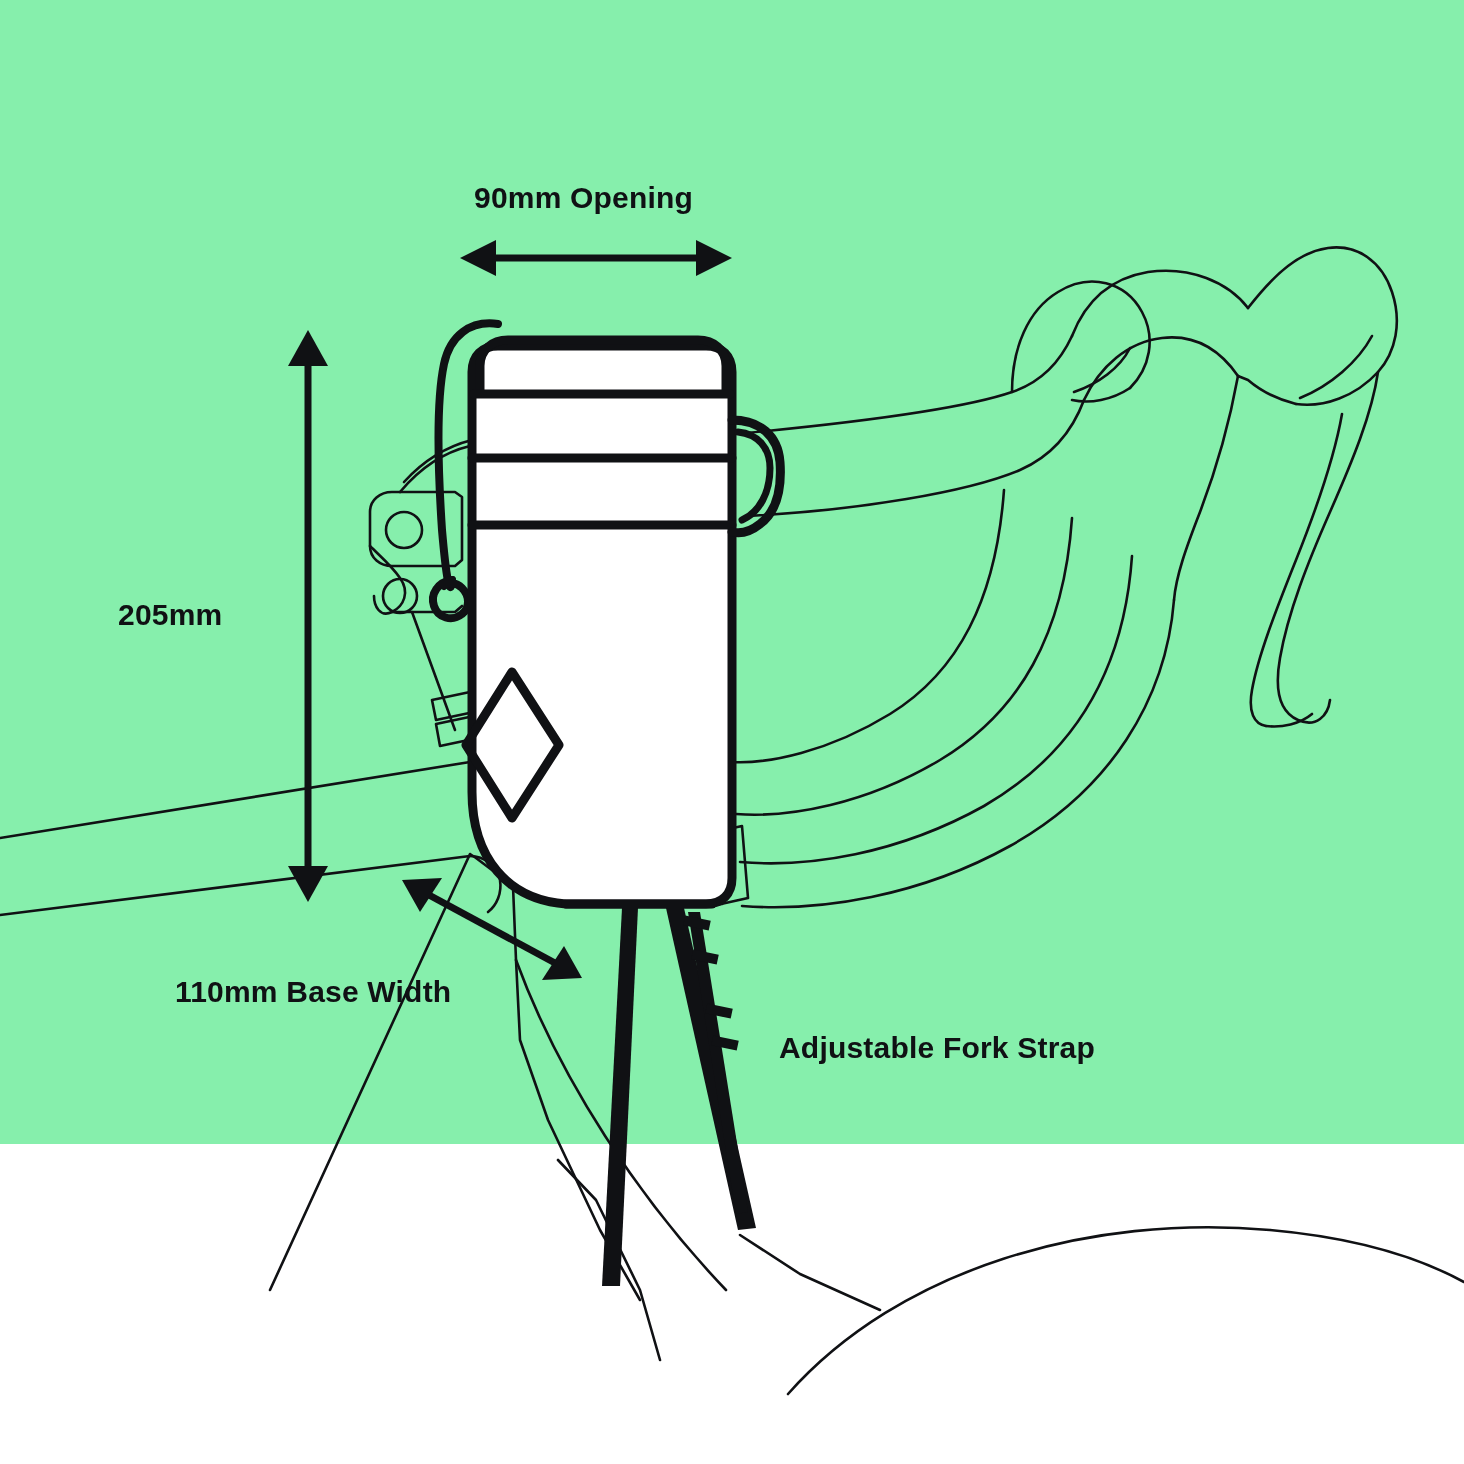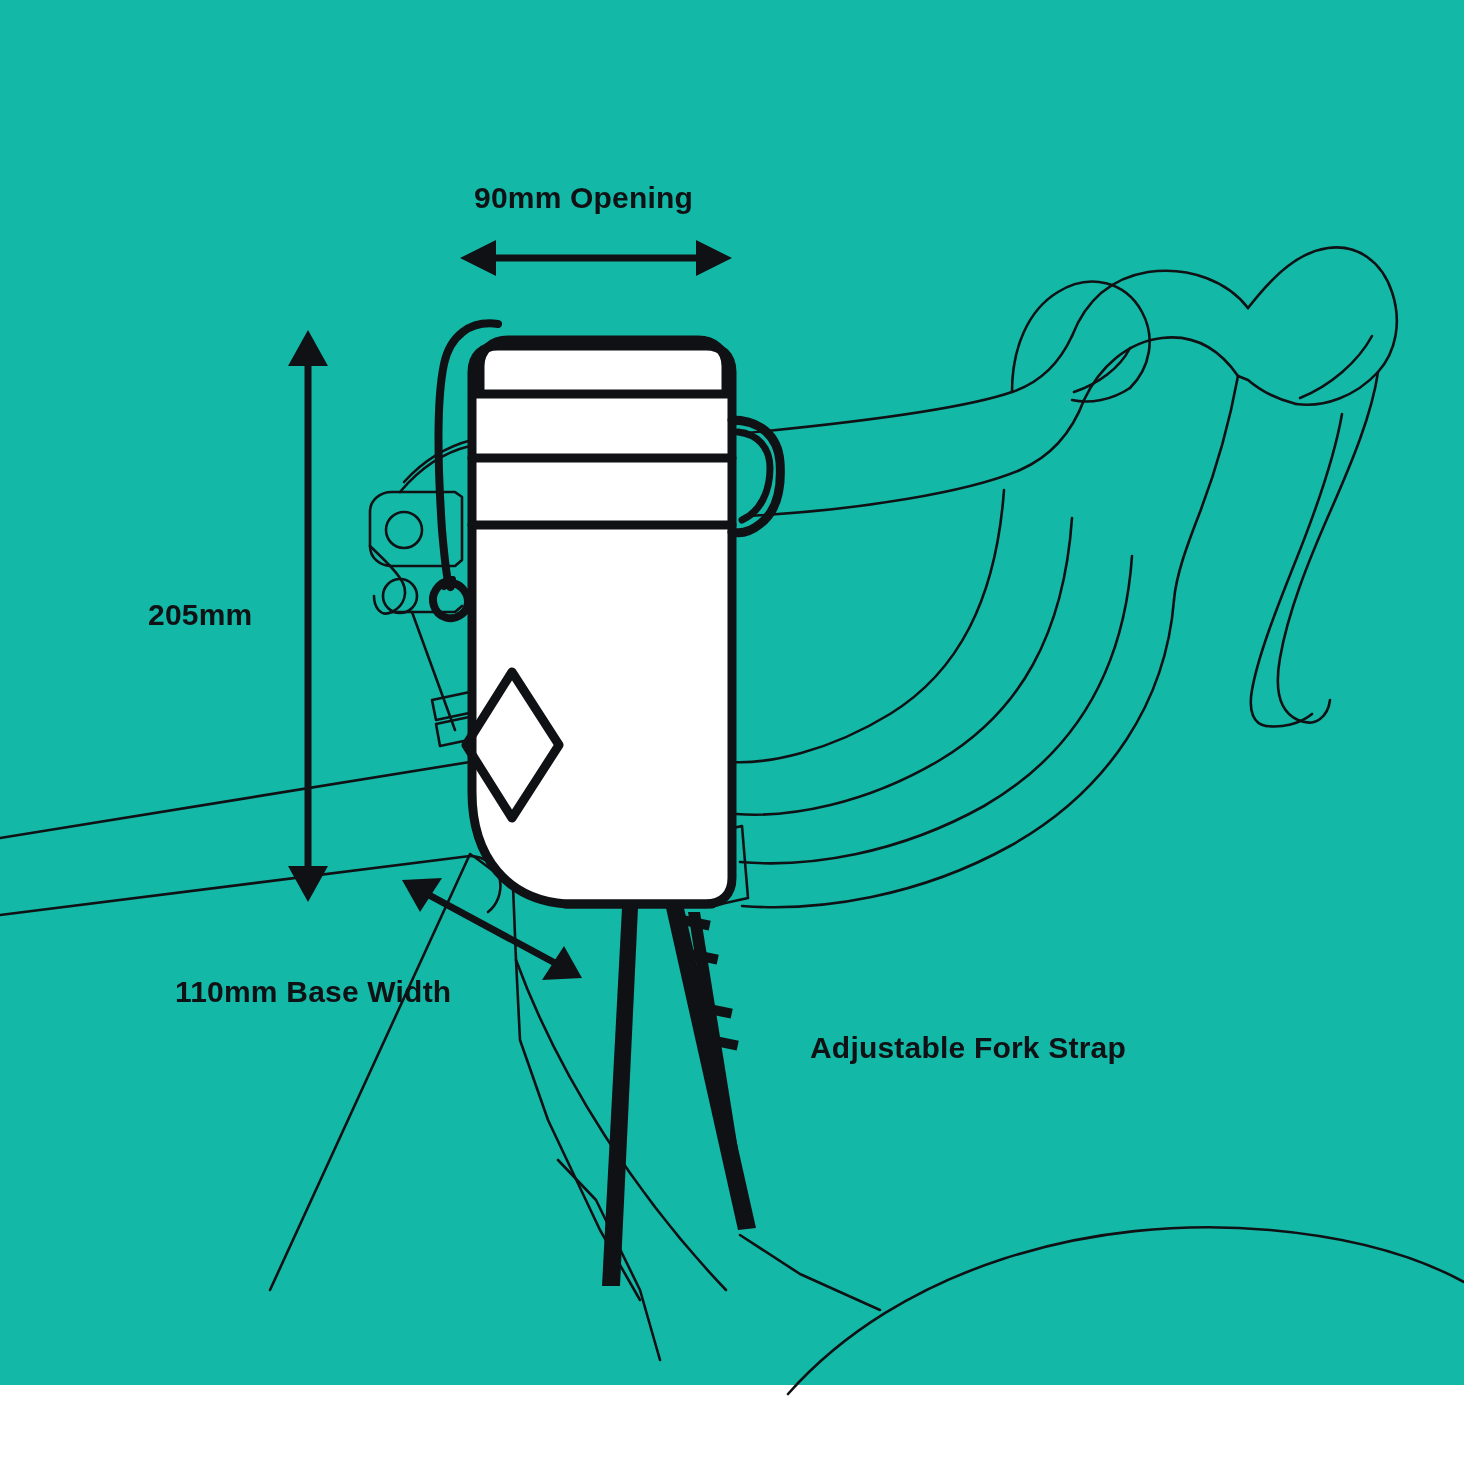--- a/index.html
+++ b/index.html
@@ -9,44 +9,44 @@
   }
   body {
     width: 1464px;
     height: 1464px;
     overflow: hidden;
     font-family: "Liberation Sans", sans-serif;
   }
   #diagram-root {
     position: relative;
     width: 1464px;
-    height: 1385px;
-    background: #14b8a6;
+    height: 1144px;
+    background: #86efac;
   }
   #diagram-svg {
     position: absolute;
     left: 0;
     top: 0;
     width: 1464px;
     height: 1464px;
     display: block;
   }
   .dim-label {
     position: absolute;
     font-family: "Liberation Sans", sans-serif;
     font-weight: bold;
     color: #101114;
     white-space: nowrap;
     letter-spacing: 0.2px;
     line-height: 1;
   }
   #label-opening  { left: 474px; top: 183px;  font-size: 30px; }
-  #label-height   { left: 148px; top: 600px;  font-size: 30px; }
+  #label-height   { left: 118px; top: 600px;  font-size: 30px; }
   #label-base     { left: 175px; top: 977px;  font-size: 30px; text-align: center; }
-  #label-strap    { left: 779px; top: 1033px; font-size: 30px; margin-left: 31px; }
+  #label-strap    { left: 779px; top: 1033px; font-size: 30px; }
 
   
   .bike-line   { fill: none; stroke: #101114; stroke-width: 2.6;
                  stroke-linecap: round; stroke-linejoin: round; }
   .bag-line    { fill: #ffffff; stroke: #101114; stroke-width: 9;
                  stroke-linecap: round; stroke-linejoin: round; }
   .bag-stroke  { fill: none; stroke: #101114; stroke-width: 9;
                  stroke-linecap: round; stroke-linejoin: round; }
   .bag-thin    { fill: none; stroke: #101114; stroke-width: 7;
                  stroke-linecap: round; stroke-linejoin: round; }

